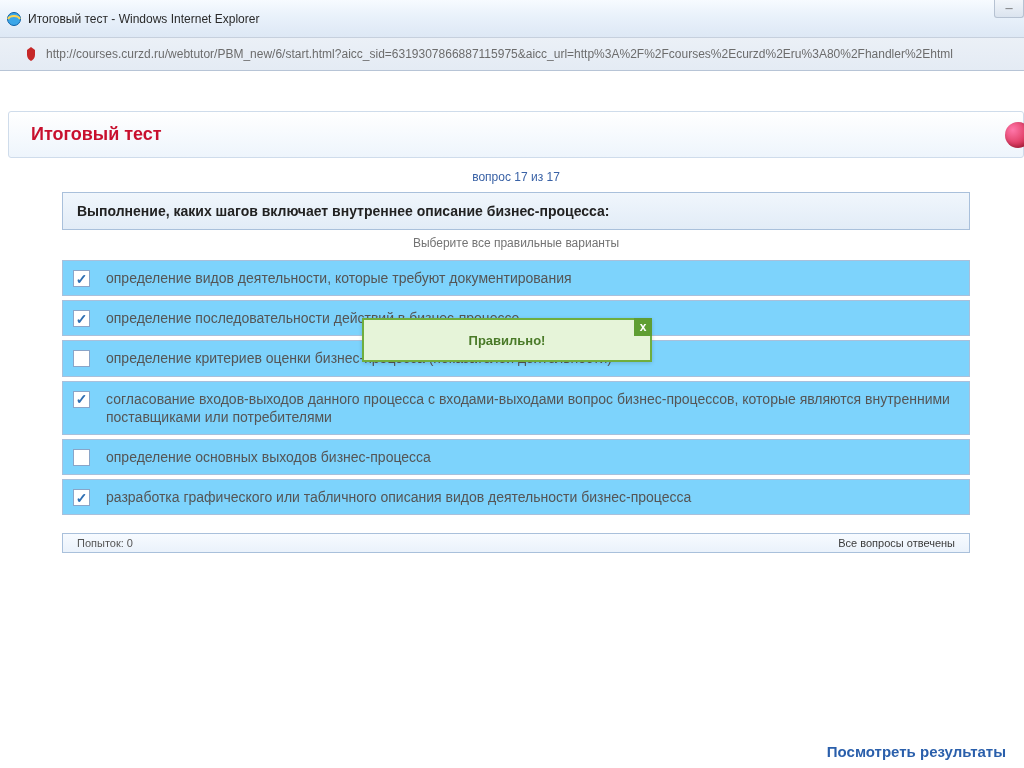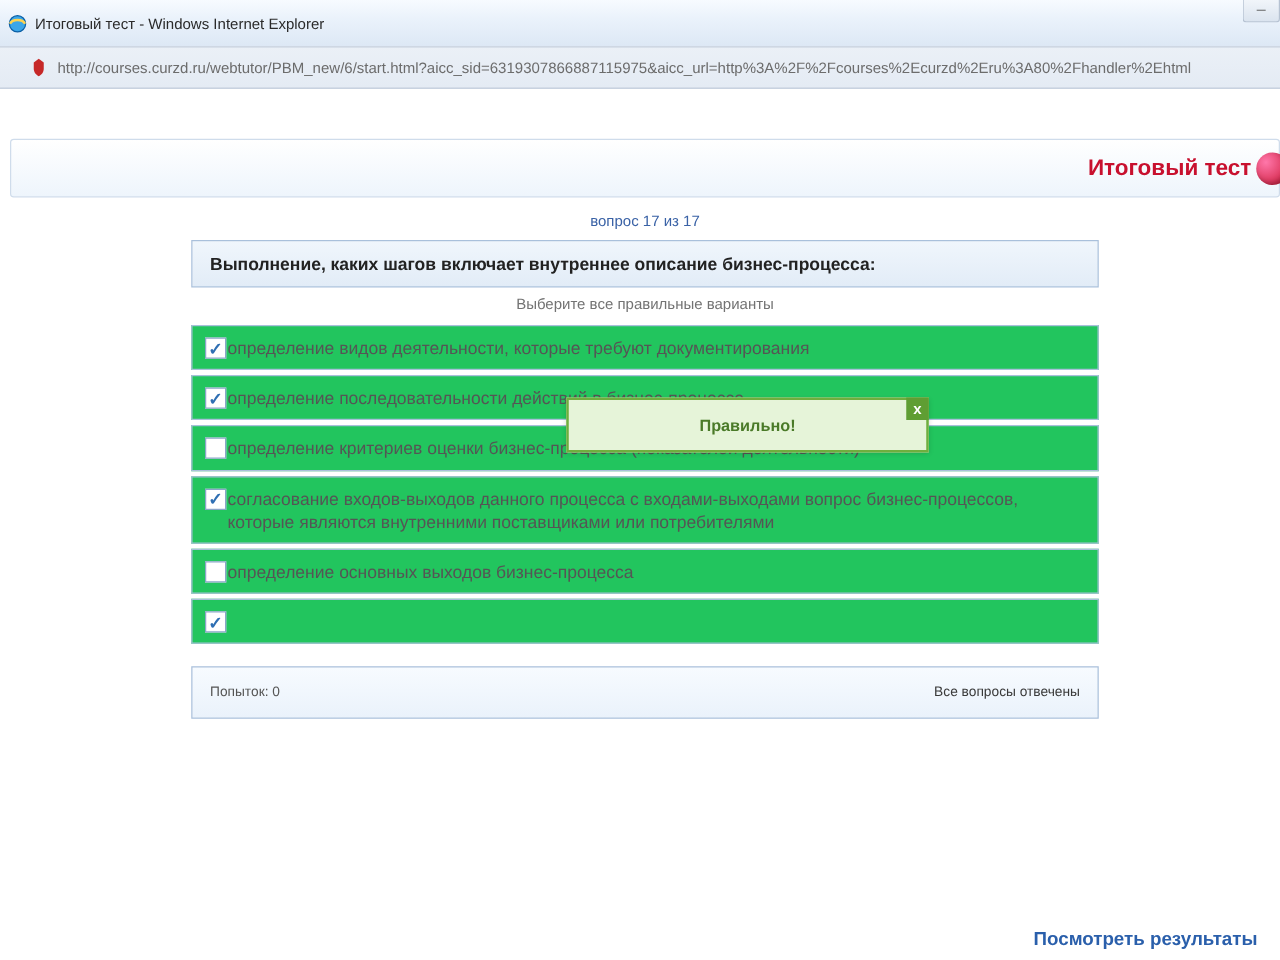--- a/index.html
+++ b/index.html
@@ -64,32 +64,31 @@
       border: 1px solid #cfdceb;
       border-radius: 3px;
       padding: 12px 22px;
       margin: 24px 0 0 0;
       position: relative;
     }
     .page-title {
       color: #c8102e;
       font-size: 18px;
       font-weight: bold;
-      text-align: right;
     }
     .corner-circle {
       position: absolute;
       right: -8px; top: 50%; transform: translateY(-50%);
       width: 26px; height: 26px;
       border-radius: 50%;
       background: radial-gradient(circle at 30% 30%, #f7a, #c8102e);
       box-shadow: inset -2px -2px 4px rgba(0,0,0,.25);
     }
     .quiz-wrap {
-      width: 726px;
+      width: 908px;
       margin: 12px auto 0 auto;
       position: relative;
     }
     .progress-line {
       text-align: center;
       color: #3a62a6;
       font-size: 12px;
       margin: 6px 0 8px;
     }
     .q-header {
@@ -103,25 +102,25 @@
     }
     .instruction {
       text-align: center;
       color: #737373;
       font-size: 12px;
       margin: 6px 0 10px;
     }
     .answers { display: flex; flex-direction: column; gap: 4px; }
     .answer-row {
       border: 1px solid #a9c0db;
-      background: #22c55e;
+      background: #7dd3fc;
       padding: 8px 10px 8px 10px;
       display: flex;
       align-items: flex-start;
-      gap: 1px;
+      gap: 16px;
       color: #555;
       font-size: 14px;
       line-height: 1.3;
     }
     .cb {
       width: 17px; height: 17px; flex: 0 0 17px;
       border: 1px solid #8aa5c8;
       background: #fff;
       margin-top: 1px;
       display: inline-flex; align-items: center; justify-content: center;
@@ -131,21 +130,21 @@
       content: "✓";
       color: #2f6fb3;
       font-weight: bold;
       font-size: 14px;
       line-height: 1;
     }
     .footer-bar {
       margin-top: 18px;
       border: 1px solid #a9c0db;
       background: linear-gradient(#f7fbff, #eaf2fb);
-      padding: 14px 14px;
+      padding: 3px 14px;
       display: flex;
       justify-content: space-between;
       font-size: 11px;
       color: #555;
     }
     .footer-bar .right { font-weight: normal; color: #3a3a3a; }
     .overlay-correct {
       position: absolute;
       left: 300px; top: 148px;
       width: 290px; height: 44px;
@@ -228,20 +227,21 @@
       <div class="answer-row">
         <span class="cb checked"></span>
         <span>согласование входов-выходов данного процесса с входами-выходами вопрос бизнес-процессов, которые являются внутренними поставщиками или потребителями</span>
       </div>
       <div class="answer-row">
         <span class="cb"></span>
         <span>определение основных выходов бизнес-процесса</span>
       </div>
       <div class="answer-row">
         <span class="cb checked"></span>
+        <span>разработка графического или табличного описания видов деятельности бизнес-процесса</span>
       </div>
     </div>
 
     <div class="footer-bar">
       <span>Попыток: 0</span>
       <span class="right">Все вопросы отвечены</span>
     </div>
 
     <div class="overlay-correct">
       <span>Правильно!</span>

